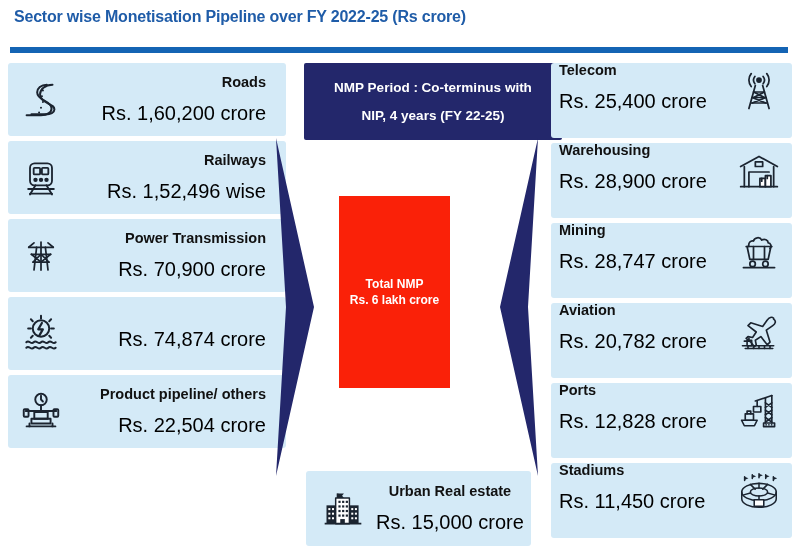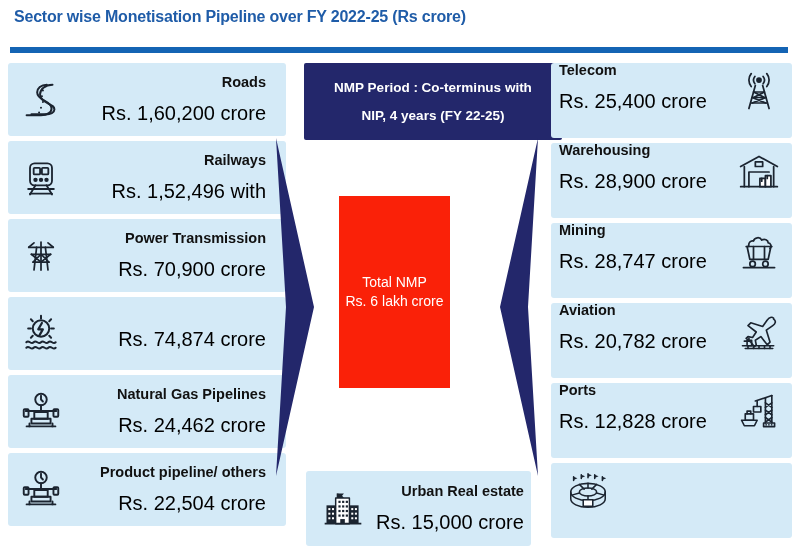--- a/index.html
+++ b/index.html
@@ -87,30 +87,30 @@
   .nmp-line.second{margin-top:14px;}
 
   .red-box{
     position:absolute;left:51px;top:133px;
     width:111px;height:192px;
     background:#FA2108;
     display:flex;flex-direction:column;
     align-items:center;justify-content:center;
     color:#ffffff;
   }
-  .red-line{font-size:14px;font-weight:normal;line-height:1.35;white-space:nowrap;}
+  .red-line{font-size:12px;font-weight:bold;line-height:1.35;white-space:nowrap;}
 
   .urban-card{
     position:absolute;left:18px;top:408px;
     width:225px;height:75px;
     background:#D4EAF7;border-radius:3px;
     display:flex;align-items:center;padding:0 8px;
     box-sizing:border-box;
   }
-  .urban-card .txtblock{flex:1;align-items:flex-end;margin-left:4px;}
+  .urban-card .txtblock{flex:1;align-items:center;margin-left:4px;}
 
   
   .arrow-left-shape{
     position:absolute;left:272px;top:138px;
     width:42px;height:338px;
     pointer-events:none;
   }
   .arrow-right-shape{
     position:absolute;left:500px;top:138px;
     width:42px;height:338px;
@@ -149,21 +149,21 @@
           <rect x="25" y="13" width="7" height="7" rx="1"></rect>
           <circle cx="18" cy="26" r="1.4" fill="#1B2430"></circle>
           <circle cx="24" cy="26" r="1.4" fill="#1B2430"></circle>
           <circle cx="30" cy="26" r="1.4" fill="#1B2430"></circle>
           <path d="M18 32l-6 10M30 32l6 10"></path>
           <path d="M10 36h28M12 41h24"></path>
         </svg>
       </div>
       <div class="txtblock">
         <div class="sector">Railways</div>
-        <div class="amount">Rs. 1,52,496 with</div>
+        <div class="amount">Rs. 1,52,496 wise</div>
       </div>
     </div>
 
     <div class="card left">
       <div class="icon">
         <svg viewBox="0 0 48 48" width="42" height="42" fill="none" stroke="#1B2430" stroke-width="2" stroke-linecap="round" stroke-linejoin="round">
           <path d="M24 8v32"></path>
           <path d="M10 14h28M13 22h22M15 31h18"></path>
           <path d="M16 40l3-26M32 40l-3-26"></path>
           <path d="M13 22l11 9M35 22l-11 9M15 31l9-9M33 31l-9-9"></path>
@@ -184,40 +184,20 @@
           <path d="M24 7v-3M33 10l2-2M35 18h3M33 26l2 2M15 10l-2-2M13 18h-3M15 26l-2 2"></path>
           <path d="M8 33c3-3 5 3 8 0s5 3 8 0 5 3 8 0 5 3 8 0"></path>
           <path d="M8 39c3-3 5 3 8 0s5 3 8 0 5 3 8 0 5 3 8 0"></path>
         </svg>
       </div>
       <div class="txtblock">
         <div class="amount">Rs. 74,874 crore</div>
       </div>
     </div>
 
-    <div class="card left">
-      <div class="icon">
-        <svg viewBox="0 0 48 48" width="46" height="46" fill="none" stroke="#1B2430" stroke-width="2" stroke-linecap="round" stroke-linejoin="round">
-          <circle cx="24" cy="11" r="6"></circle>
-          <path d="M24 7v4l2 2"></path>
-          <path d="M24 17v5"></path>
-          <path d="M8 23h32"></path>
-          <rect x="6" y="21" width="5" height="8" rx="1"></rect>
-          <rect x="37" y="21" width="5" height="8" rx="1"></rect>
-          <path d="M17 24h14v7H17z"></path>
-          <path d="M14 31h20v5H14z"></path>
-          <path d="M9 39h30"></path>
-          <path d="M12 36v3M36 36v3"></path>
-        </svg>
-      </div>
-      <div class="txtblock">
-        <div class="sector">Natural Gas Pipelines</div>
-        <div class="amount">Rs. 24,462 crore</div>
-      </div>
-    </div>
 
     <div class="card left">
       <div class="icon">
         <svg viewBox="0 0 48 48" width="46" height="46" fill="none" stroke="#1B2430" stroke-width="2" stroke-linecap="round" stroke-linejoin="round">
           <circle cx="24" cy="11" r="6"></circle>
           <path d="M24 7v4l2 2"></path>
           <path d="M24 17v5"></path>
           <path d="M8 23h32"></path>
           <rect x="6" y="21" width="5" height="8" rx="1"></rect>
           <rect x="37" y="21" width="5" height="8" rx="1"></rect>
@@ -396,20 +376,24 @@
             <rect x="37" y="37.2" width="1.6" height="1.6"></rect>
           </g>
           <rect x="9" y="26" width="9" height="7"></rect>
           <path d="M11 26v-3h4v3"></path>
           <path d="M5 33h17l-3 6H8z"></path>
         </svg>
       </div>
     </div>
 
     <div class="card right">
+      <div class="txtblock">
+        <div class="sector">Stadiums</div>
+        <div class="amount">Rs. 11,450 crore</div>
+      </div>
       <div class="icon">
         <svg viewBox="0 0 48 48" width="46" height="46" fill="none" stroke="#1B2430" stroke-width="1.6" stroke-linecap="round" stroke-linejoin="round">
           <path d="M9 8v4M17 6v4M24 5v4M31 6v4M39 8v4"></path>
           <path d="M9 8l4 1.6L9 11.4zM17 6l4 1.6L17 9.4zM24 5l4 1.6L24 8.4zM31 6l4 1.6L31 9.4zM39 8l4 1.6L39 11.4z" fill="#1B2430" stroke="none"></path>
           <ellipse cx="24" cy="24" rx="18" ry="9"></ellipse>
           <ellipse cx="24" cy="24" rx="9" ry="4.2"></ellipse>
           <path d="M6 24v7c0 5 8 9 18 9s18-4 18-9v-7"></path>
           <path d="M15 16l5 5M33 16l-5 5M8 27l7-2M40 27l-7-2M24 15v5M24 28v5"></path>
           <path d="M19 32h10v7H19z" fill="#ffffff"></path>
         </svg>

